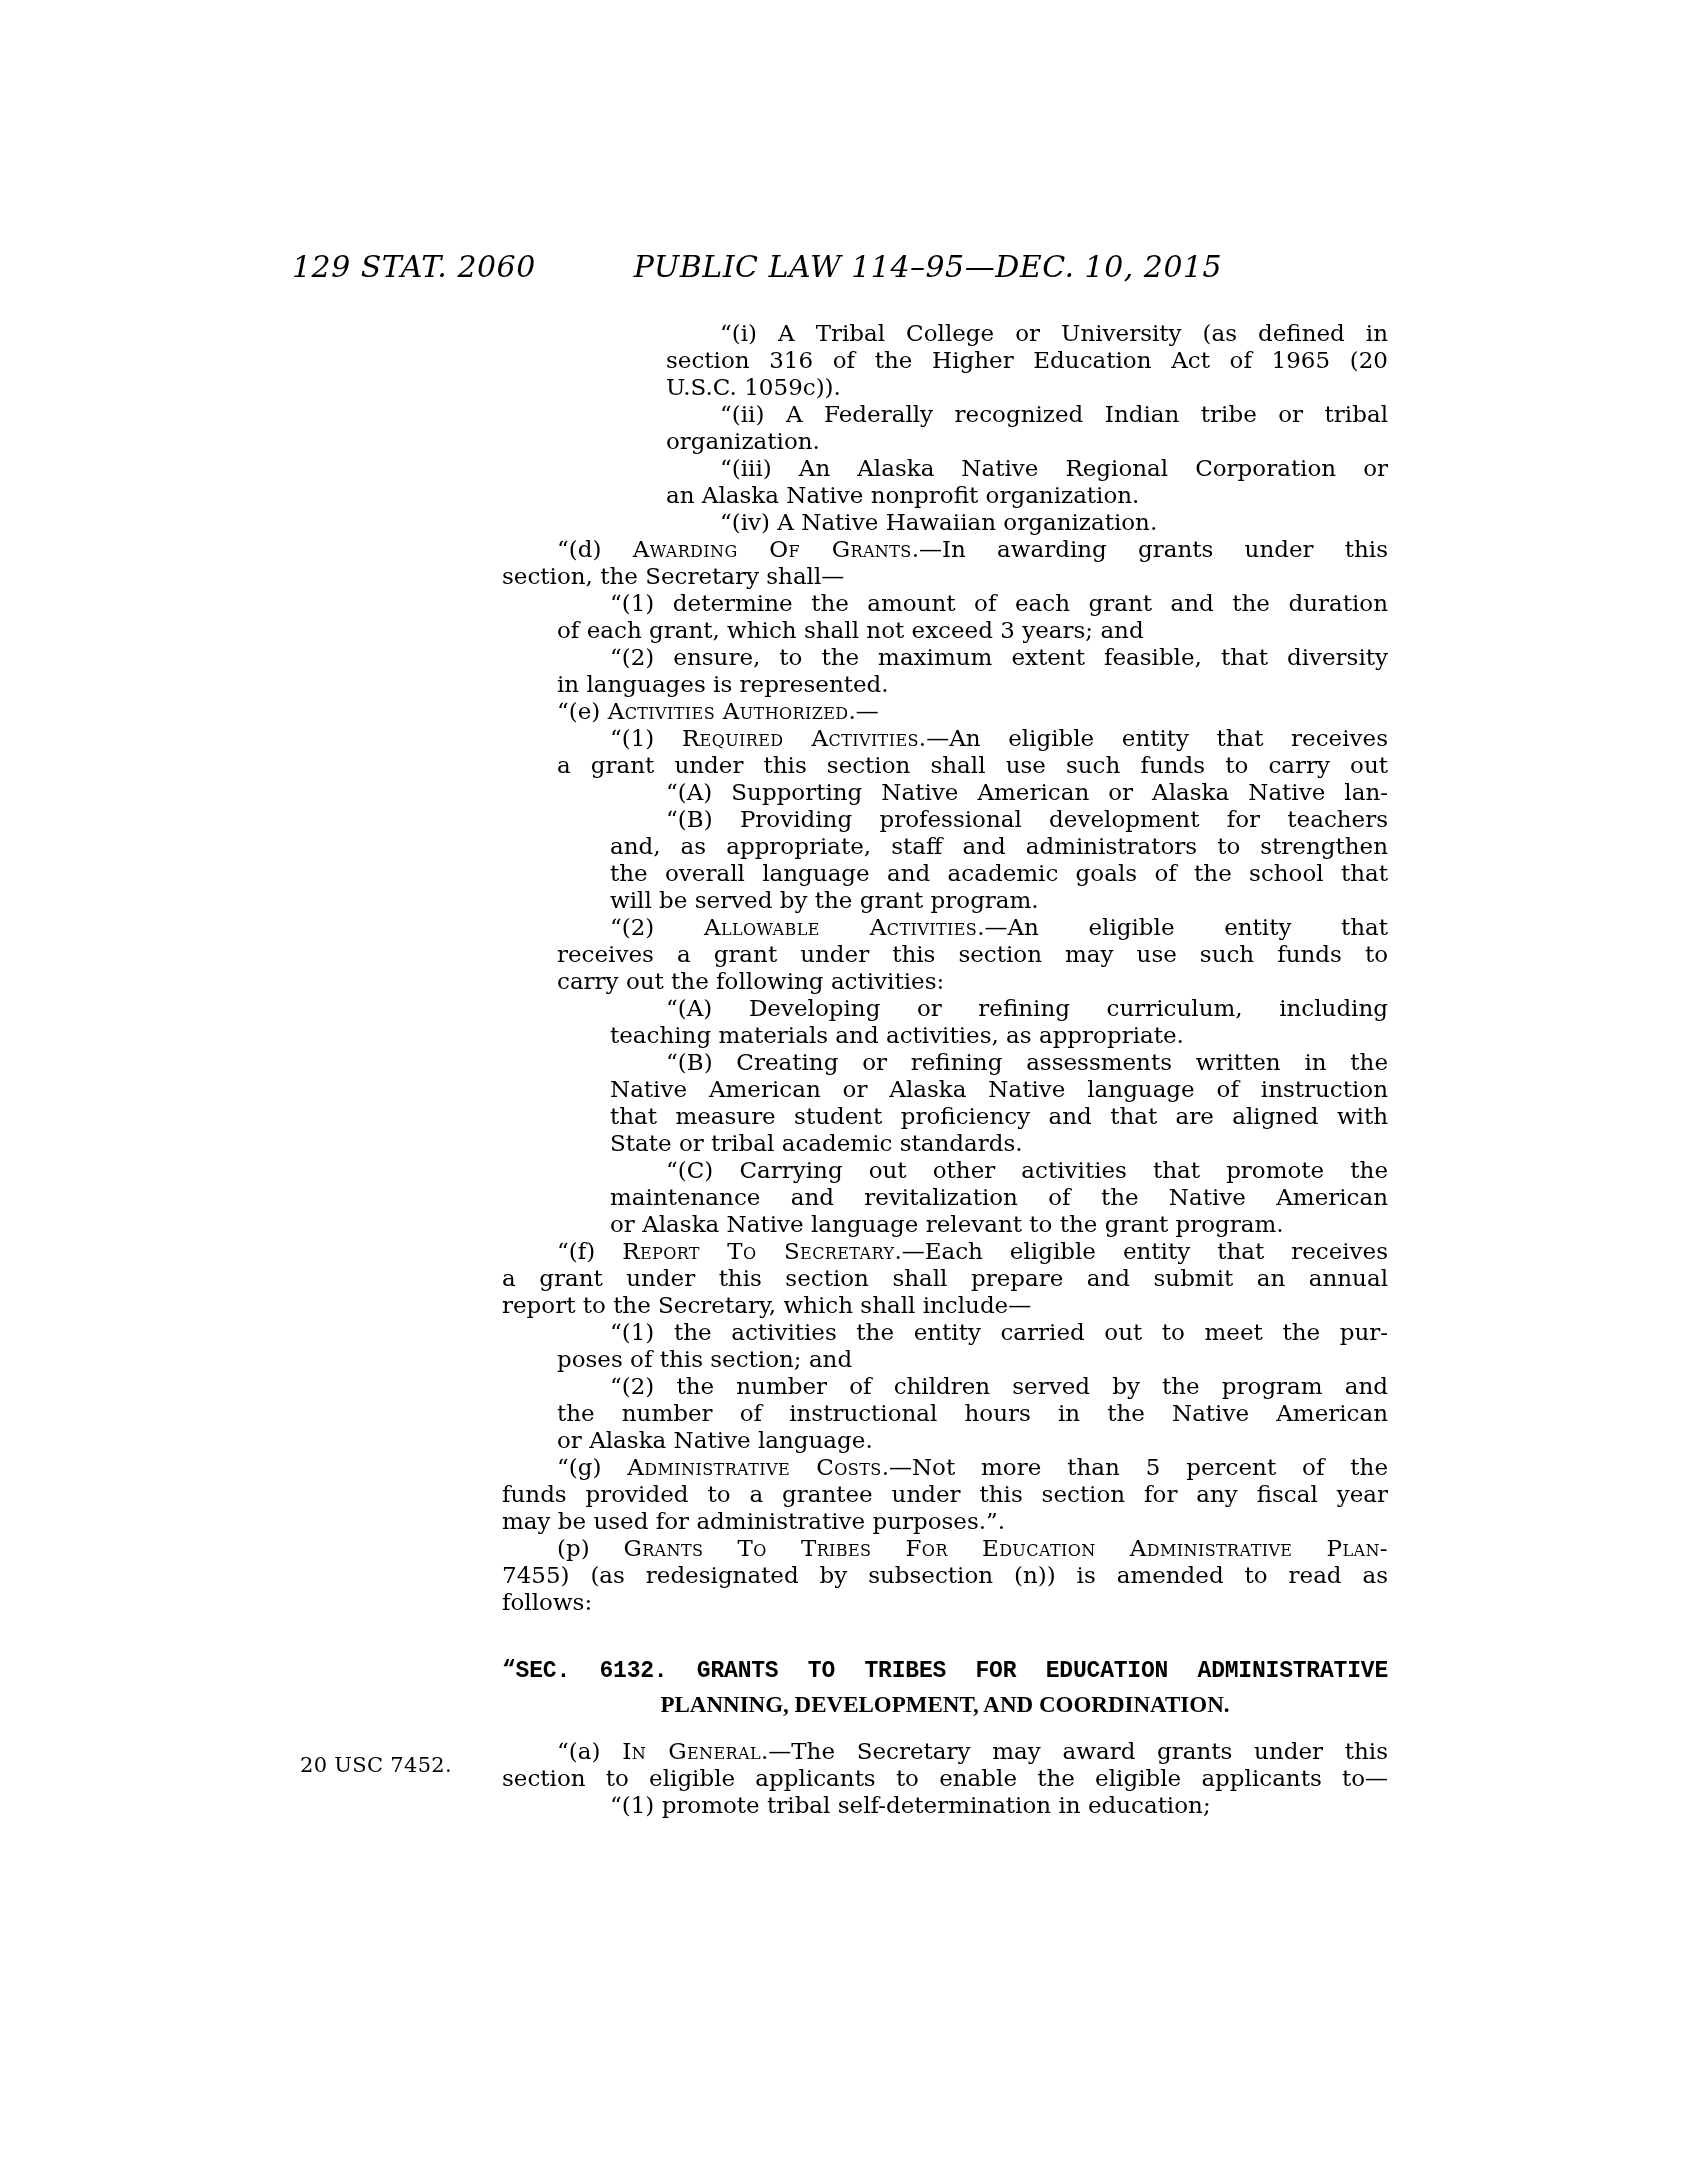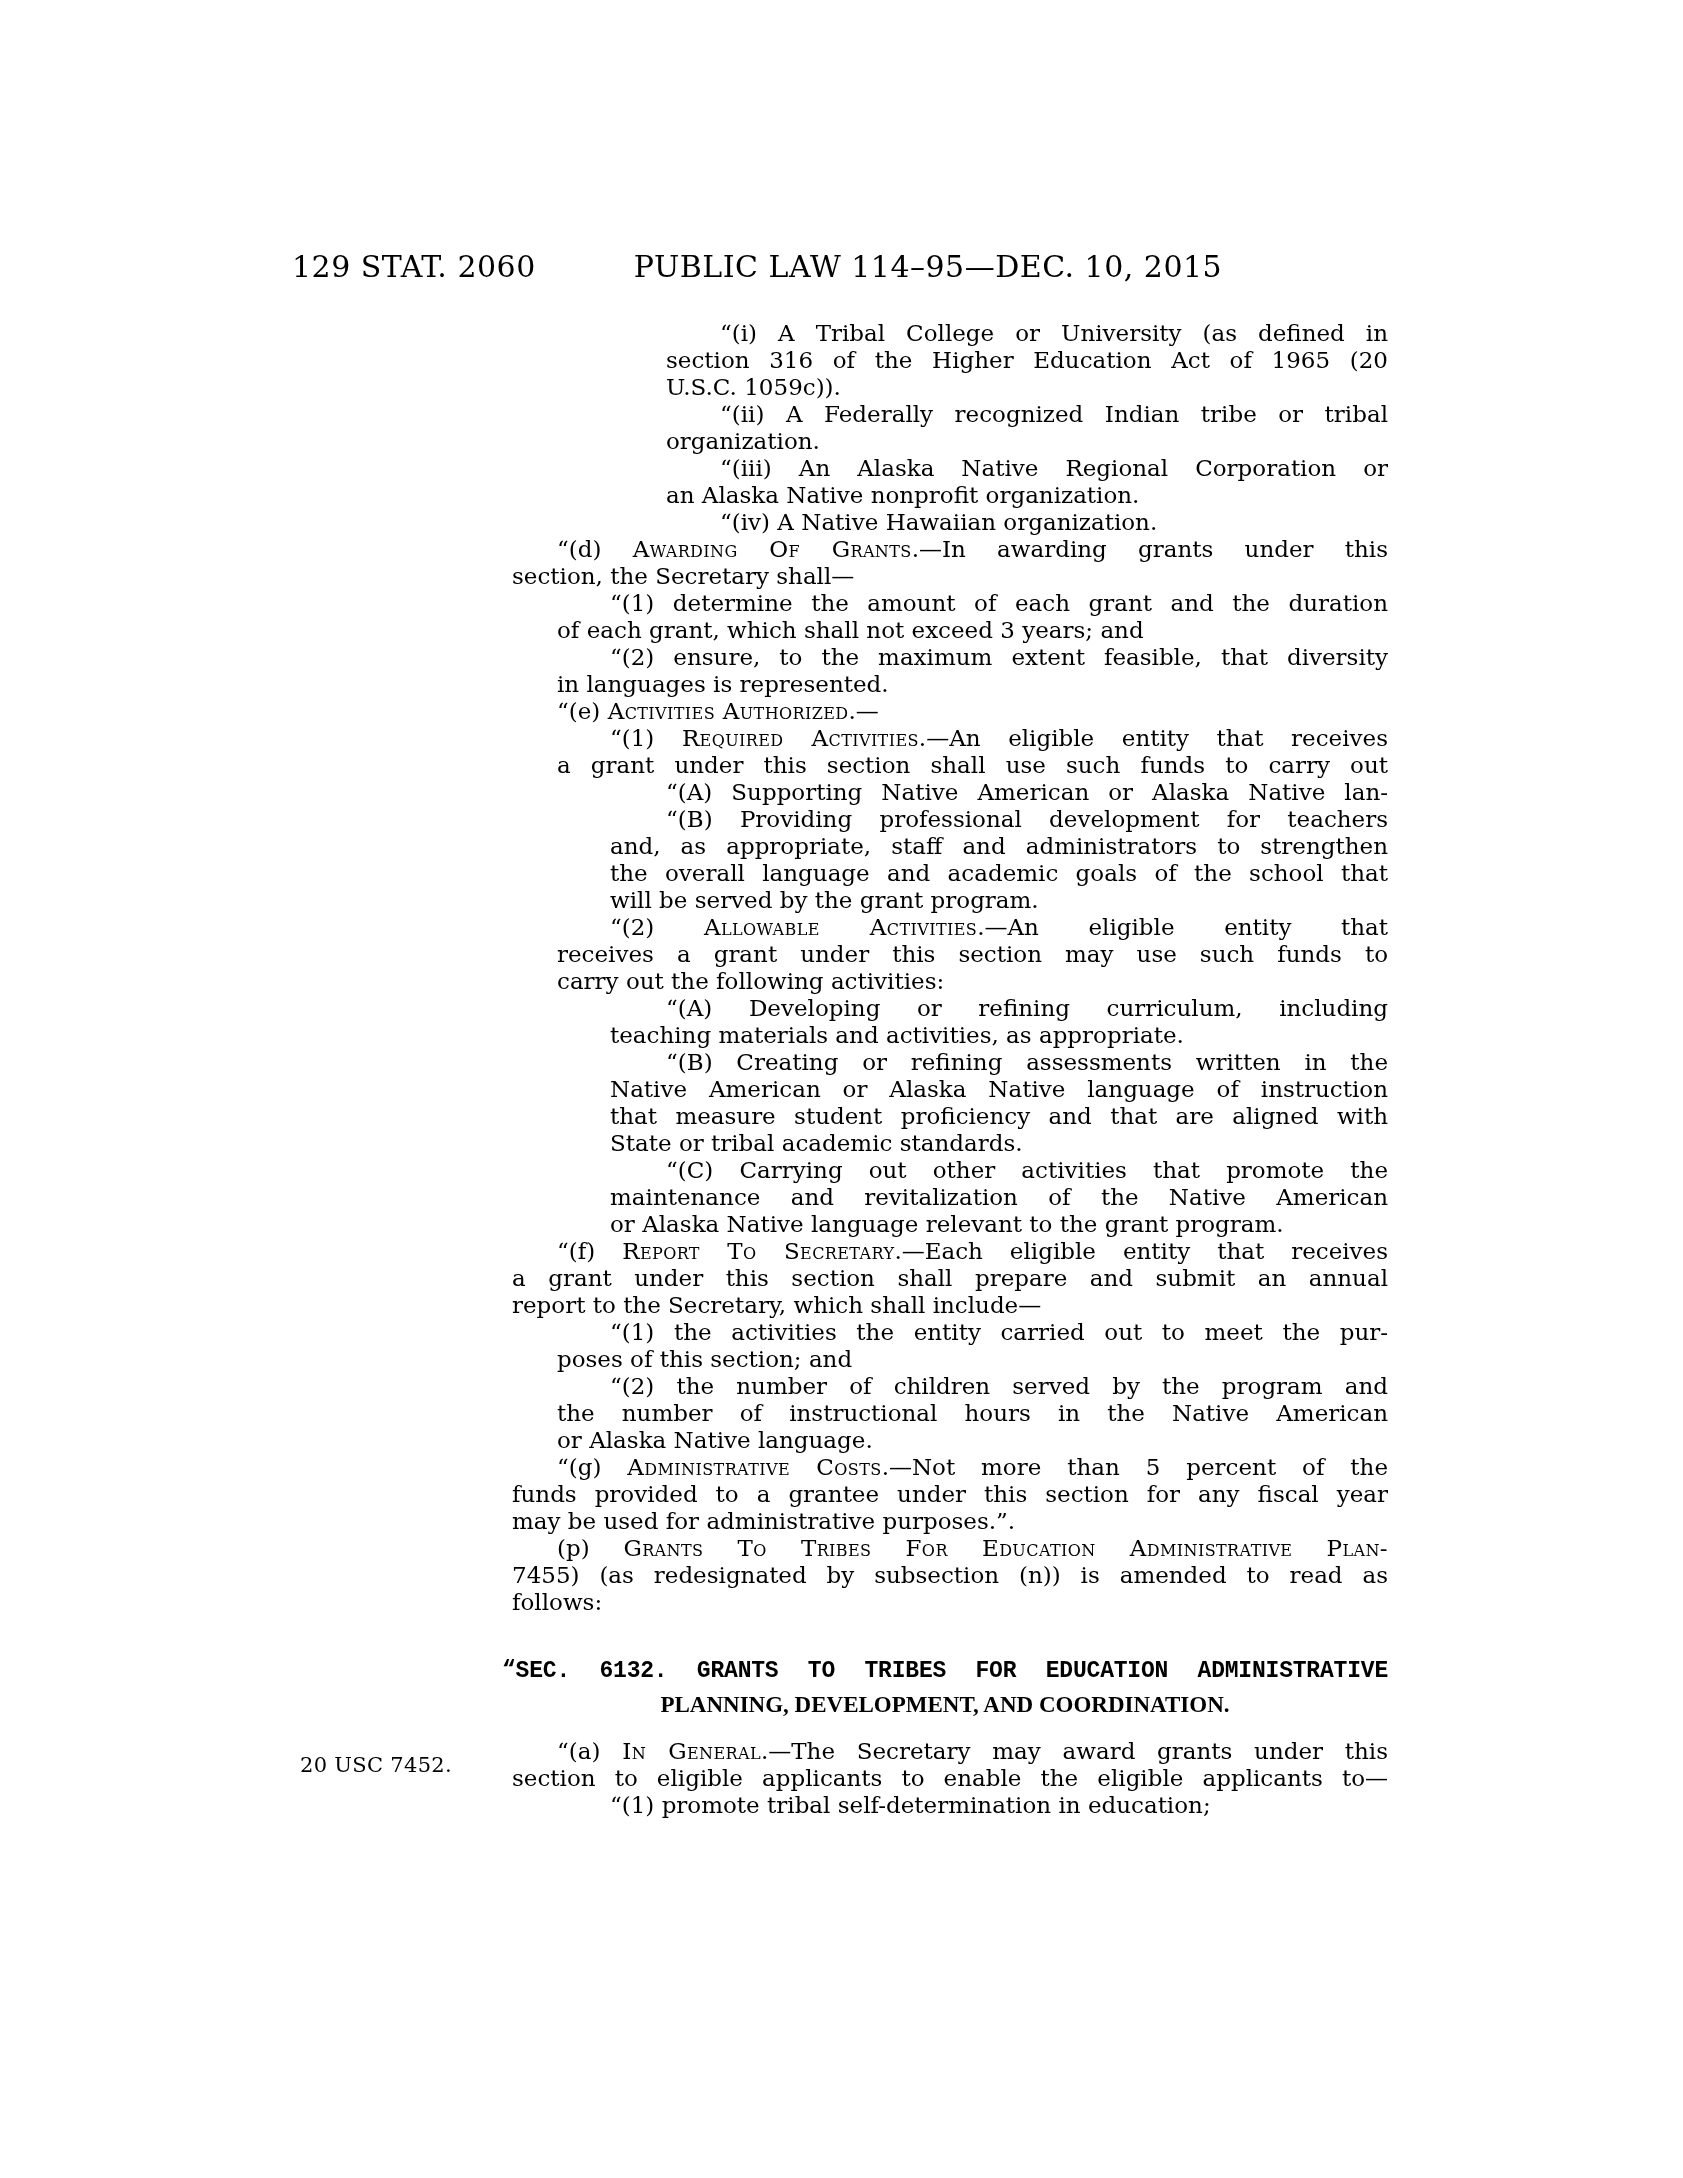--- a/index.html
+++ b/index.html
@@ -4,31 +4,31 @@
 <style>
   html,body{margin:0;padding:0;background:#888;}
   .page{
     position:relative;
     width:1683px;height:2178px;
     background:#ffffff;
     color:#000;
     font-family:"DejaVu Serif", serif;
     overflow:hidden;
   }
-  .running-head{position:absolute;top:249px;left:0;width:1539px;height:38px;font-size:30px;}
+  .running-head{position:absolute;top:249px;left:0;width:1539px;height:38px;font-size:30px;font-style:italic;}
   .stat-label{position:absolute;left:292px;top:0;letter-spacing:0.5px;white-space:nowrap;}
   .law-title{position:absolute;left:896px;top:0;transform:translateX(-50%);letter-spacing:0.5px;white-space:nowrap;margin-left:32px;}
   .margin-note{position:absolute;left:300px;top:1753px;font-size:21px;letter-spacing:0.3px;}
   .text-col{
     position:absolute;left:502px;top:320px;width:886px;
     font-size:23px;line-height:27px;
   }
   .line{height:27px;text-align:justify;text-align-last:justify;}
   .line.last{text-align-last:left;}
-  .lvl0{padding-left:0;margin-left:10px;}
+  .lvl0{padding-left:0;}
   .lvl1{padding-left:55px;}
   .lvl2{padding-left:108px;}
   .lvl3{padding-left:164px;}
   .lvl4{padding-left:218px;}
   .sc{font-variant:small-caps;letter-spacing:0.4px;}
   .h1{
     margin-top:39px;height:33px;line-height:33px;
     font-family:Liberation Mono, monospace;font-weight:bold;font-size:23px;
     letter-spacing:-0.2px;
     text-align:justify;text-align-last:justify;

